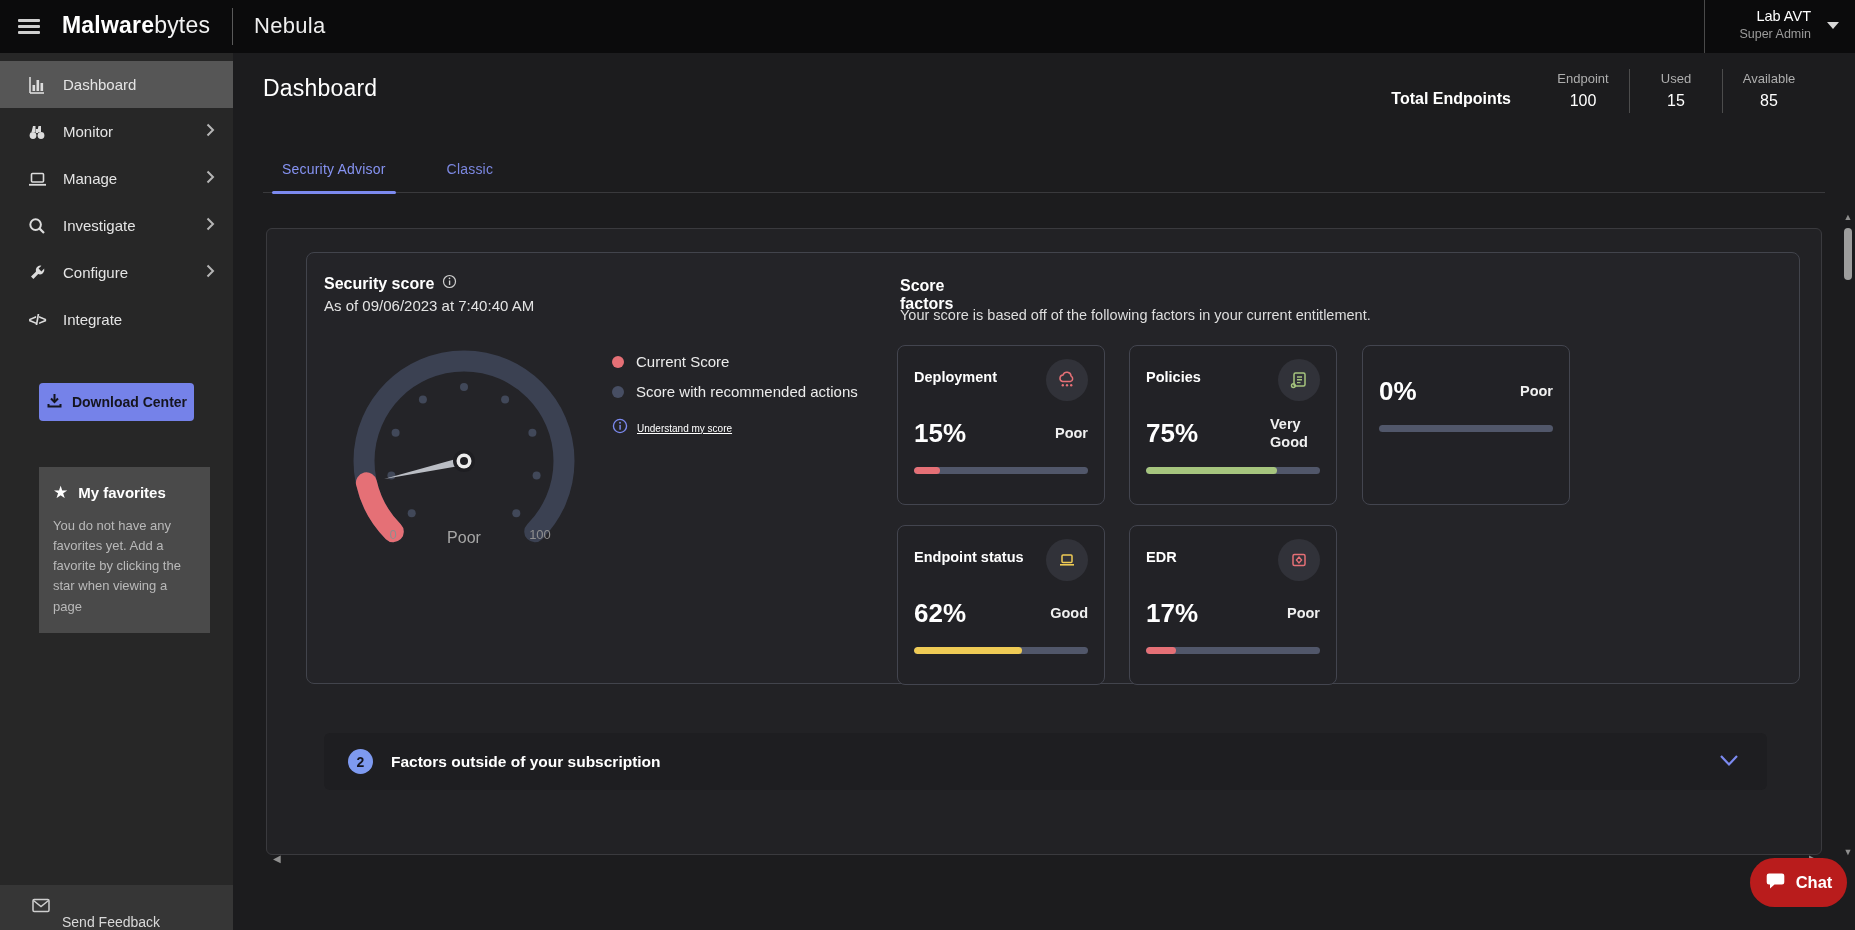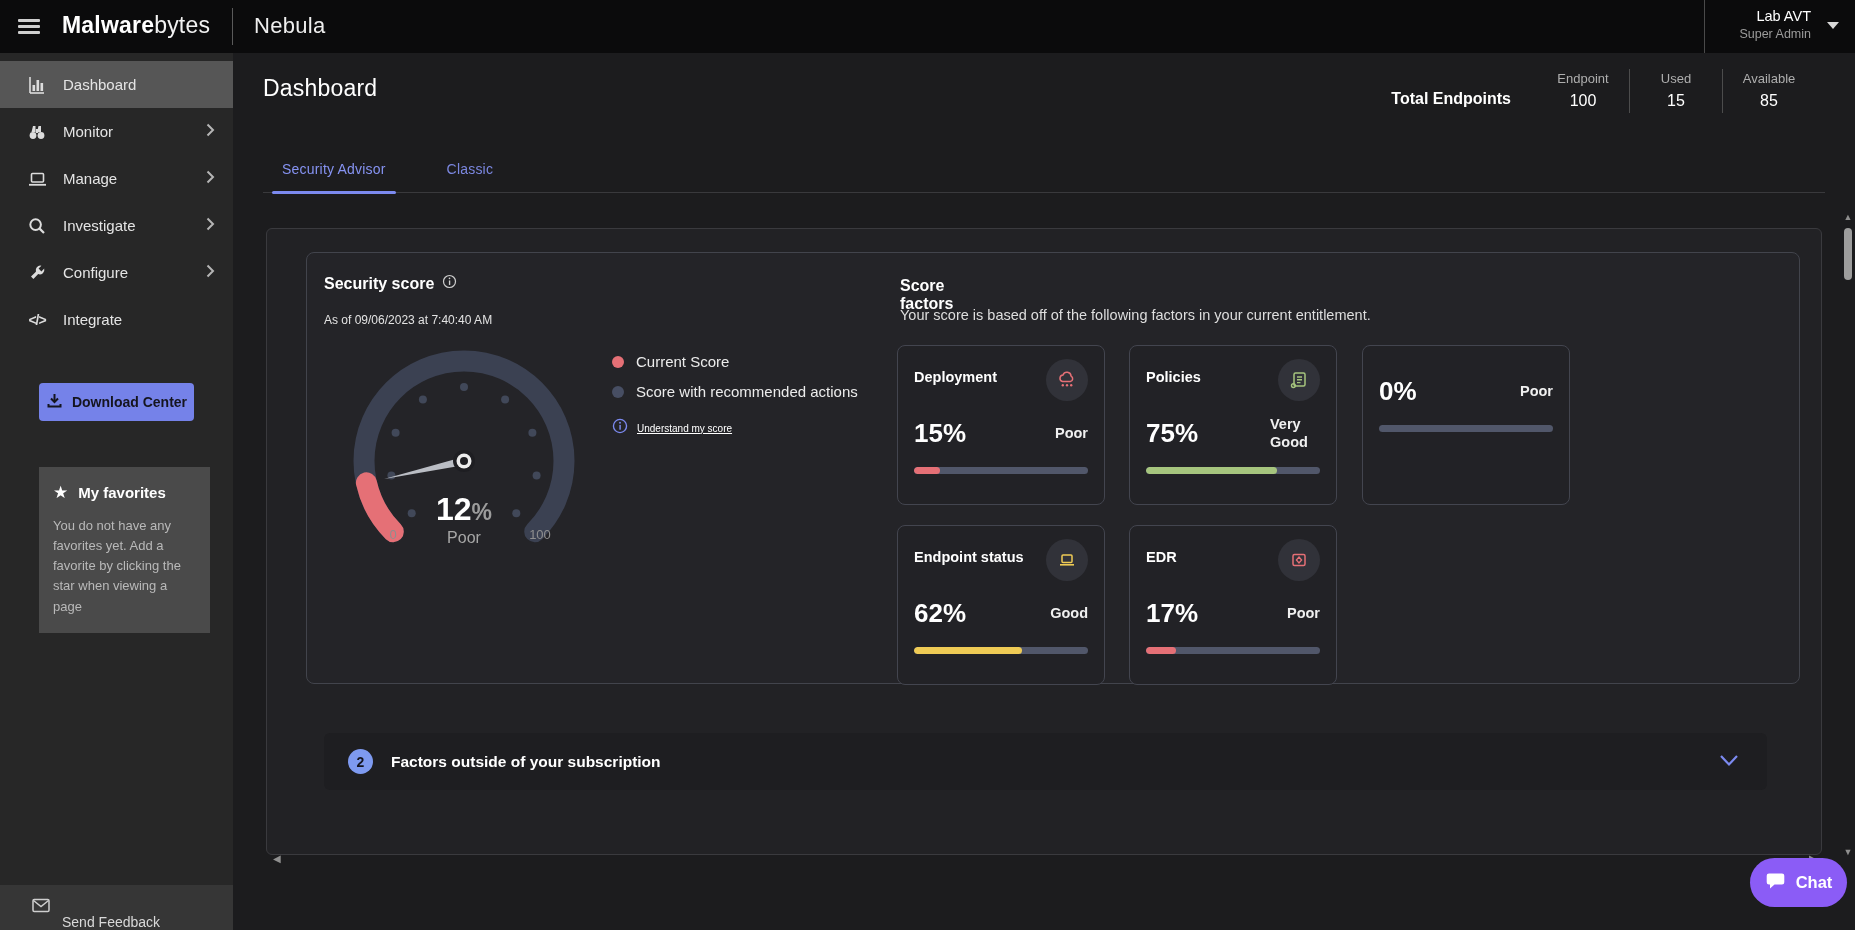--- a/index.html
+++ b/index.html
@@ -67,21 +67,21 @@
   .panel { position:absolute; left:33px; top:175px; width:1556px; height:627px; background:#222225;
     border:1px solid #3a3a3e; border-radius:6px; }
 
   .score-card { position:absolute; left:39px; top:23px; width:1494px; height:432px; background:#242428;
     border:1px solid #42444c; border-radius:8px; }
 
   
   .ss-title-row { position:absolute; left:17px; top:21px; display:flex; align-items:center; gap:8px; }
   .ss-title { font-size:16px; font-weight:700; color:#fff; }
   .info-ic svg { stroke:#cfcfcf; }
-  .ss-date { position:absolute; left:17px; top:60px; font-size:12px; color:#e3e3e3; }
+  .ss-date { position:absolute; left:17px; top:44px; font-size:15px; color:#e3e3e3; }
   .gauge-box { position:absolute; left:12px; top:78px; width:290px; height:240px; }
   .gauge-value { position:absolute; left:0; top:160px; width:290px; text-align:center; }
   .gv-num { font-size:32px; font-weight:700; color:#fff; }
   .gv-pct { font-size:23px; font-weight:700; color:#9c9c9c; }
   .gauge-status { position:absolute; left:0; top:198px; width:290px; text-align:center; font-size:16px; color:#a6a6a6; }
   .gauge-min { position:absolute; left:62px; top:196px; width:24px; text-align:center; font-size:13px; color:#8f8f8f; }
   .gauge-max { position:absolute; left:204px; top:196px; width:34px; text-align:center; font-size:13px; color:#8f8f8f; }
 
   .legend { position:absolute; left:305px; top:100px; }
   .legend-row { display:flex; align-items:center; gap:12px; margin-bottom:13px; }
@@ -114,21 +114,21 @@
   .outside-label { margin-left:18px; font-size:15.5px; font-weight:700; color:#fff; }
   .outside-chev { margin-left:auto; }
 
   
   .vscroll { position:absolute; right:1px; top:212px; width:12px; height:645px; z-index:40; }
   .vscroll .arr { position:absolute; left:0; width:12px; text-align:center; font-size:9px; color:#8f8f8f; }
   .vthumb { position:absolute; left:2px; top:16px; width:8px; height:52px; background:#9d9d9d; border-radius:4px; }
   .hs-arrow { position:absolute; font-size:10px; color:#8f8f8f; z-index:40; }
 
   
-  .chat-btn { position:absolute; right:8px; bottom:23px; width:97px; height:49px; border-radius:25px; background:#8b5cf6;
+  .chat-btn { position:absolute; right:8px; bottom:23px; width:97px; height:49px; border-radius:25px; background:#b91c1c;
     border:none; display:flex; align-items:center; justify-content:center; gap:10px; cursor:pointer; z-index:50; }
   .chat-label { color:#fff; font-size:16.5px; font-weight:700; }
 </style>
 </head>
 <body>
 
 <div class="topbar">
   <div class="hamburger">
       <span></span>
       <span></span>
@@ -321,23 +321,20 @@
             <circle cx="145.0" cy="56.0" r="4" fill="#414859"></circle>
             <circle cx="186.1" cy="68.5" r="4" fill="#414859"></circle>
             <circle cx="213.4" cy="101.7" r="4" fill="#414859"></circle>
             <circle cx="217.6" cy="144.4" r="4" fill="#414859"></circle>
             <circle cx="197.3" cy="182.3" r="4" fill="#414859"></circle>
             <polygon points="65.0,147.9 144.1,125.9 145.9,134.1" fill="#babdc4"></polygon>
             <circle cx="145" cy="130" r="11" fill="#1e1e22"></circle>
             <circle cx="145" cy="130" r="7.5" fill="#ececec"></circle>
             <circle cx="145" cy="130" r="4" fill="#1e1e22"></circle>
           </svg>
-        <div class="gauge-value">
-          <span class="gv-num">12</span><span class="gv-pct">%</span>
-        </div>
         <div class="gauge-status">Poor</div>
         <div class="gauge-min">0</div>
         <div class="gauge-max">100</div>
       </div>
 
       <div class="legend">
         <div class="legend-row">
           <span class="legend-dot" style="background: rgb(229, 112, 118);"></span>
           <span class="legend-label">Current Score</span>
         </div>

